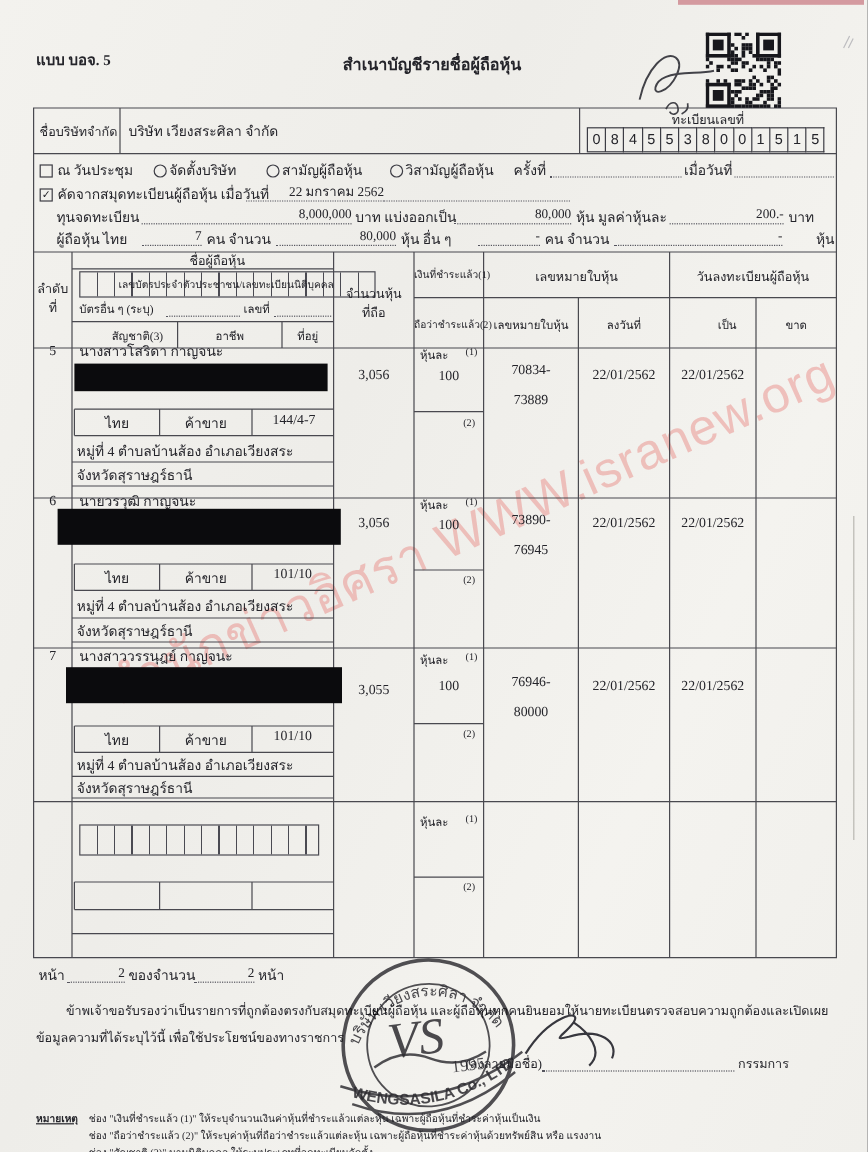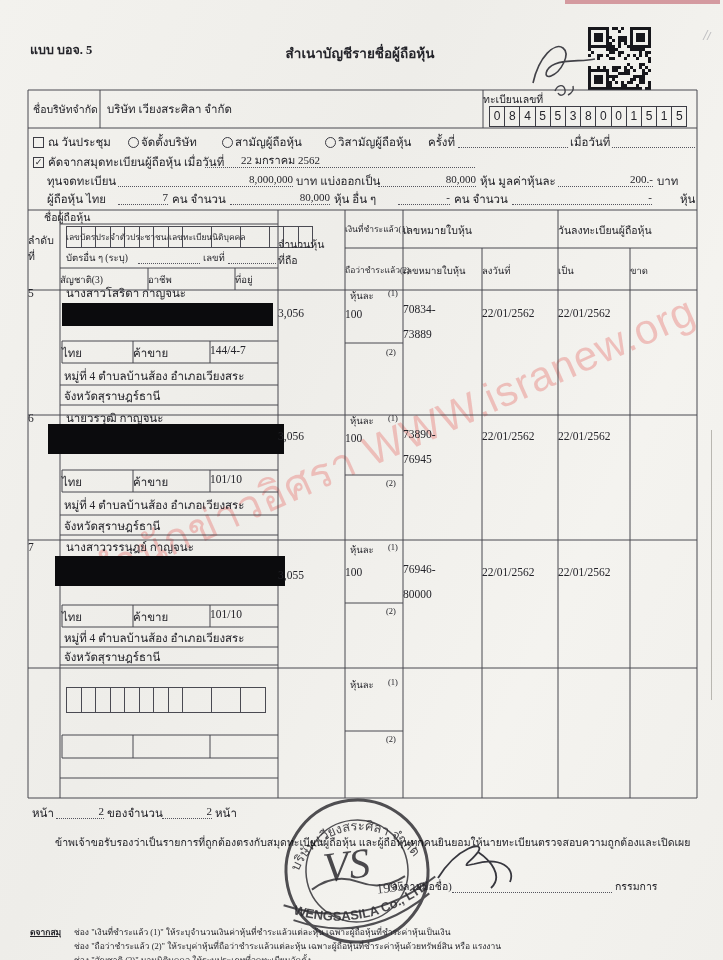--- a/index.html
+++ b/index.html
@@ -2,21 +2,21 @@
 <html><head>
 <meta charset="utf-8">
 <style>
   html,body{margin:0;padding:0;background:#888}
   .sheet{position:relative;width:723px;height:960px;margin:0 auto;overflow:hidden;
     background:linear-gradient(115deg,#f3f2ee 0%,#eeede9 38%,#f4f3ef 72%,#f0efeb 100%);
     font-family:"Liberation Serif","DejaVu Serif",serif;color:#24242a}
   .abs{position:absolute;white-space:nowrap}
   .t8{font-size:8.5px}.t9{font-size:9.5px}.t10{font-size:10.5px}.t11{font-size:11.5px}.t12{font-size:12.5px}.t13{font-size:13.5px}
   .b{font-weight:bold}
-  .ctr{text-align:left}
+  .ctr{text-align:center}
   .dot{position:absolute;border-bottom:1px dotted #55555e;text-align:right;font-size:11px;line-height:13px;height:13px;white-space:nowrap}
   .bar{position:absolute;background:#0b0b0d}
   .grid{position:absolute;left:0;top:0;pointer-events:none}
   .digitrow{position:absolute;display:flex}
   .digitrow span{width:14.2px;height:19px;border:1px solid #3c3c44;border-left:none;text-align:center;
     font-size:12px;line-height:19px;font-family:"Liberation Sans",sans-serif}
   .digitrow span:first-child{border-left:1px solid #3c3c44}
   .idgrid{position:absolute;border:1px solid #4a4a52;background:repeating-linear-gradient(90deg,transparent 0 13.5px,#4a4a52 13.5px 14.5px)}
   .ckbox{position:absolute;width:9px;height:9px;border:1px solid #3c3c44;font-size:9px;line-height:9px;text-align:center}
   .ckcirc{position:absolute;width:9px;height:9px;border:1px solid #3c3c44;border-radius:50%}
@@ -245,21 +245,21 @@
   <div class="abs t11" style="left:172px;top:190px">คน จำนวน</div>
   <div class="dot" style="left:230px;top:191px;width:100px">80,000</div>
   <div class="abs t11" style="left:334px;top:190px">หุ้น  อื่น ๆ</div>
   <div class="dot" style="left:398px;top:191px;width:52px">-</div>
   <div class="abs t11" style="left:454px;top:190px">คน จำนวน</div>
   <div class="dot" style="left:512px;top:191px;width:140px">-</div>
   <div class="abs t11" style="left:680px;top:190px">หุ้น</div>
 
   <div class="abs t10 ctr" style="left:28px;top:232px;width:32px">ลำดับ</div>
   <div class="abs t10 ctr" style="left:28px;top:248px;width:32px">ที่</div>
-  <div class="abs t10 ctr" style="left:44px;top:209px;width:218px">ชื่อผู้ถือหุ้น</div>
+  <div class="abs t10 ctr" style="left:72px;top:209px;width:218px">ชื่อผู้ถือหุ้น</div>
   <div class="idgrid" style="left:66px;top:226px;width:245px;height:20px"></div>
   <div class="abs t8 ctr" style="left:66px;top:230px;width:245px">เลขบัตรประจำตัวประชาชน/เลขทะเบียนนิติบุคคล</div>
   <div class="abs t9" style="left:66px;top:250px">บัตรอื่น ๆ (ระบุ)</div>
   <div class="dot" style="left:138px;top:250px;width:62px"></div>
   <div class="abs t9" style="left:203px;top:250px">เลขที่</div>
   <div class="dot" style="left:228px;top:250px;width:48px"></div>
   <div class="abs t9 ctr" style="left:60px;top:272px;width:109px">สัญชาติ(3)</div>
   <div class="abs t9 ctr" style="left:148px;top:272px;width:87px">อาชีพ</div>
   <div class="abs t9 ctr" style="left:235px;top:272px;width:43px">ที่อยู่</div>
   <div class="abs t10 ctr" style="left:278px;top:236px;width:67px">จำนวนหุ้น</div>
@@ -332,20 +332,21 @@
   <div class="abs t8" style="left:388px;top:677px">(1)</div>
   <div class="abs t8" style="left:386px;top:734px">(2)</div>
 
   <div class="abs t11" style="left:32px;top:804px">หน้า</div>
   <div class="dot" style="left:56px;top:805px;width:48px">2</div>
   <div class="abs t11" style="left:107px;top:804px">ของจำนวน</div>
   <div class="dot" style="left:162px;top:805px;width:50px">2</div>
   <div class="abs t11" style="left:215px;top:804px">หน้า</div>
 
   <div class="abs t10" style="left:55px;top:834px">ข้าพเจ้าขอรับรองว่าเป็นรายการที่ถูกต้องตรงกับสมุดทะเบียนผู้ถือหุ้น และผู้ถือหุ้นทุกคนยินยอมให้นายทะเบียนตรวจสอบความถูกต้องและเปิดเผย</div>
+  <div class="abs t10" style="left:30px;top:856px">ข้อมูลความที่ได้ระบุไว้นี้ เพื่อใช้ประโยชน์ของทางราชการ</div>
 
   <svg width="190" height="170" viewBox="0 0 190 170" style="position:absolute;left:262px;top:786px;mix-blend-mode:multiply;transform:rotate(-7deg)">
     <defs>
       <path id="arcT" d="M 95 155 A 70 70 0 1 1 95.01 155" transform="rotate(180 95 85)"></path>
       <path id="arcTop" d="M 30 95 A 67 67 0 0 1 160 95"></path>
       <path id="bannerP" d="M 22 118 Q 95 152 168 108"></path>
     </defs>
     <g stroke="#2e2d33" fill="none" opacity="0.82">
       <circle cx="95" cy="85" r="71" stroke-width="3"></circle>
       <circle cx="95" cy="85" r="51" stroke-width="1.5"></circle>
@@ -365,18 +366,18 @@
     </g>
   </svg>
 
   <svg width="95" height="55" style="position:absolute;left:428px;top:838px">
     <path d="M10 40 C 30 8 58 2 50 14 C 43 24 30 30 46 26 C 72 18 88 30 82 44 M 50 14 C 62 22 76 38 63 50" stroke="#1d1d26" stroke-width="1.8" fill="none" opacity="0.88"></path>
   </svg>
   <div class="abs t10" style="left:388px;top:878px">(ลงลายมือชื่อ)</div>
   <div class="dot" style="left:452px;top:879px;width:160px"></div>
   <div class="abs t10" style="left:615px;top:878px">กรรมการ</div>
 
-  <div class="abs t8 b" style="left:30px;top:925px;text-decoration:underline">ดจากสมุ</div>
+  <div class="abs t8 b" style="left:30px;top:925px;text-decoration:underline">หมายเหตุ</div>
   <div class="abs t8" style="left:74px;top:925px">ช่อง "เงินที่ชำระแล้ว (1)" ให้ระบุจำนวนเงินค่าหุ้นที่ชำระแล้วแต่ละหุ้น เฉพาะผู้ถือหุ้นที่ชำระค่าหุ้นเป็นเงิน</div>
   <div class="abs t8" style="left:74px;top:939px">ช่อง "ถือว่าชำระแล้ว (2)" ให้ระบุค่าหุ้นที่ถือว่าชำระแล้วแต่ละหุ้น เฉพาะผู้ถือหุ้นที่ชำระค่าหุ้นด้วยทรัพย์สิน หรือ แรงงาน</div>
   <div class="abs t8" style="left:74px;top:953px">ช่อง "สัญชาติ (3)" นามนิติบุคคล ให้ระบุประเภทที่จดทะเบียนจัดตั้ง</div>
 
 </div>
 
 </body></html>

